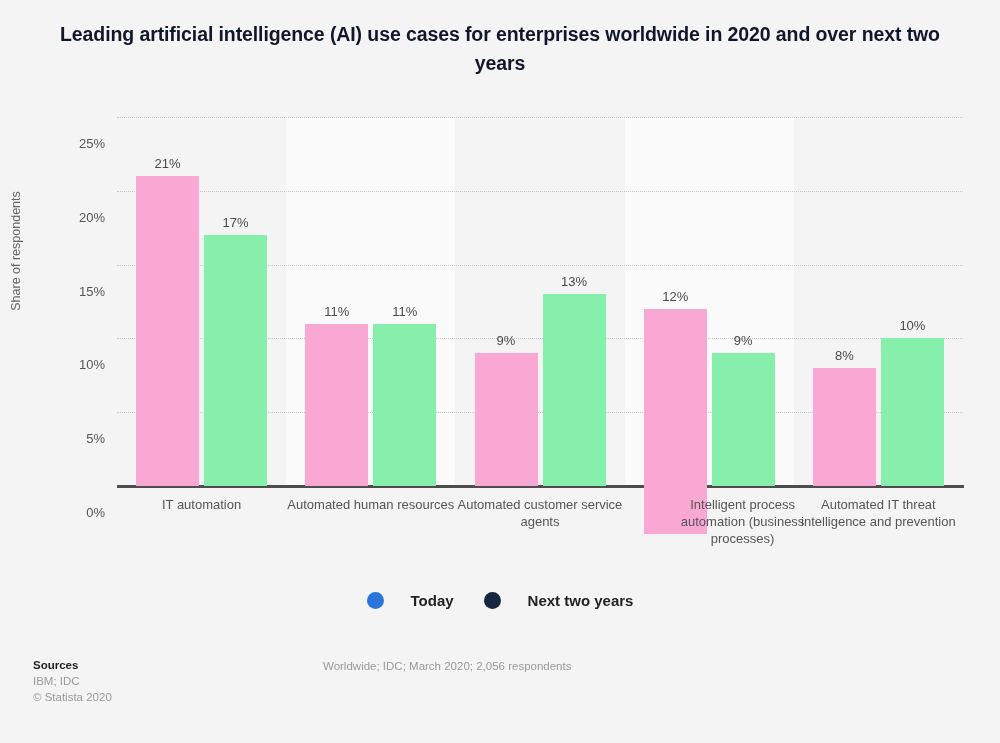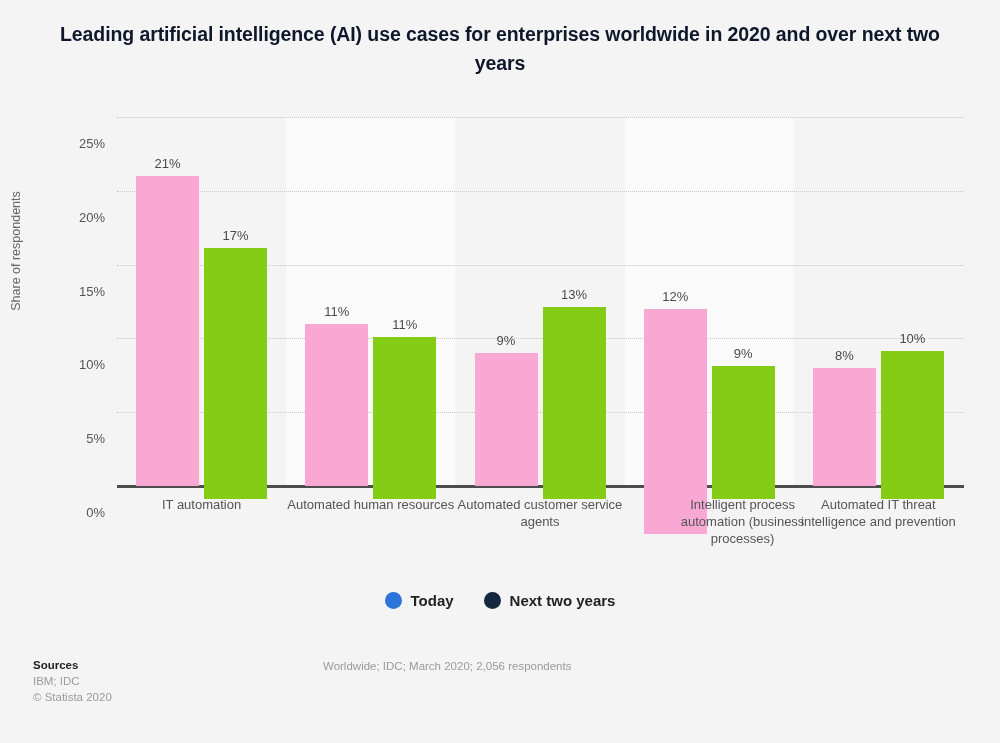--- a/index.html
+++ b/index.html
@@ -98,21 +98,21 @@
     transform: rotate(-90deg);
     white-space: nowrap;
   }
 
   
   .bar {
     position: absolute;
     bottom: 0;
   }
   .bar.today   { background: #f9a8d4; }
-  .bar.future  { background: #84cc16; margin-top: 13px; }
+  .bar.future  { background: #86efac; }
   .bar-value {
     position: absolute;
     bottom: 100%;
     left: 50%;
     transform: translateX(-50%);
     margin-bottom: 5px;
     font-size: 13px;
     color: #4a4a4a;
     white-space: nowrap;
   }
@@ -134,21 +134,21 @@
     top: 592px;
     width: 1000px;
     display: flex;
     justify-content: center;
     align-items: center;
     gap: 30px;
   }
   .legend-item {
     display: flex;
     align-items: center;
-    gap: 9px;
+    gap: 27px;
   }
   .legend-dot {
     width: 17px;
     height: 17px;
     border-radius: 50%;
     display: block;
   }
   .legend-label {
     font-size: 15px;
     font-weight: bold;

